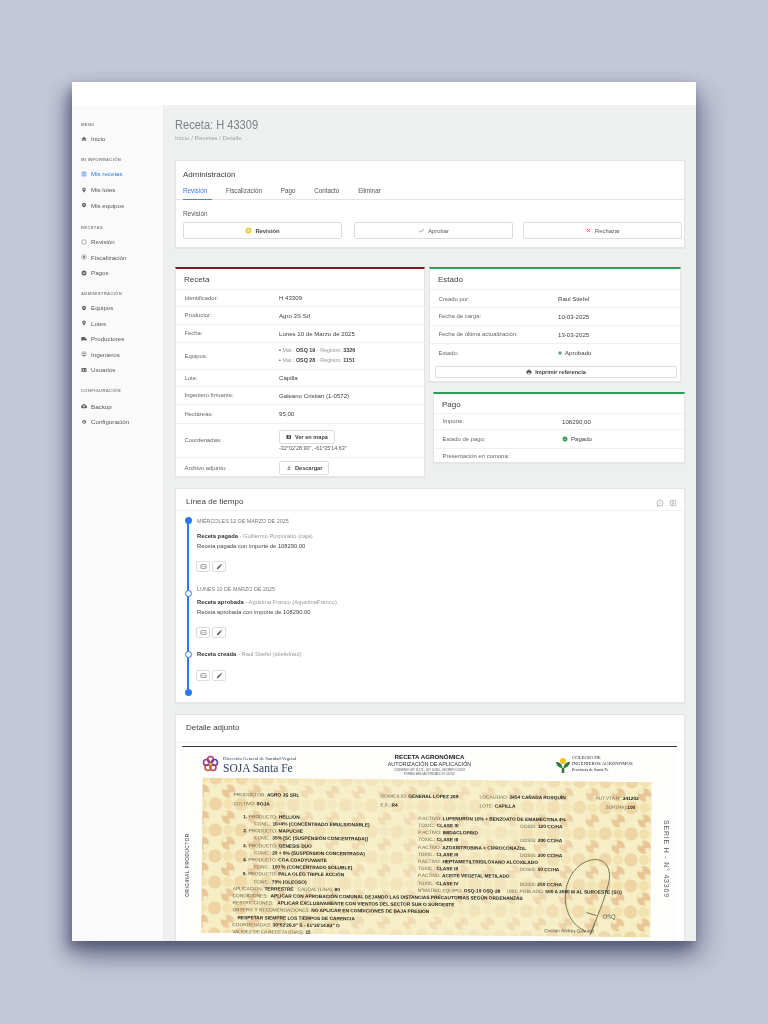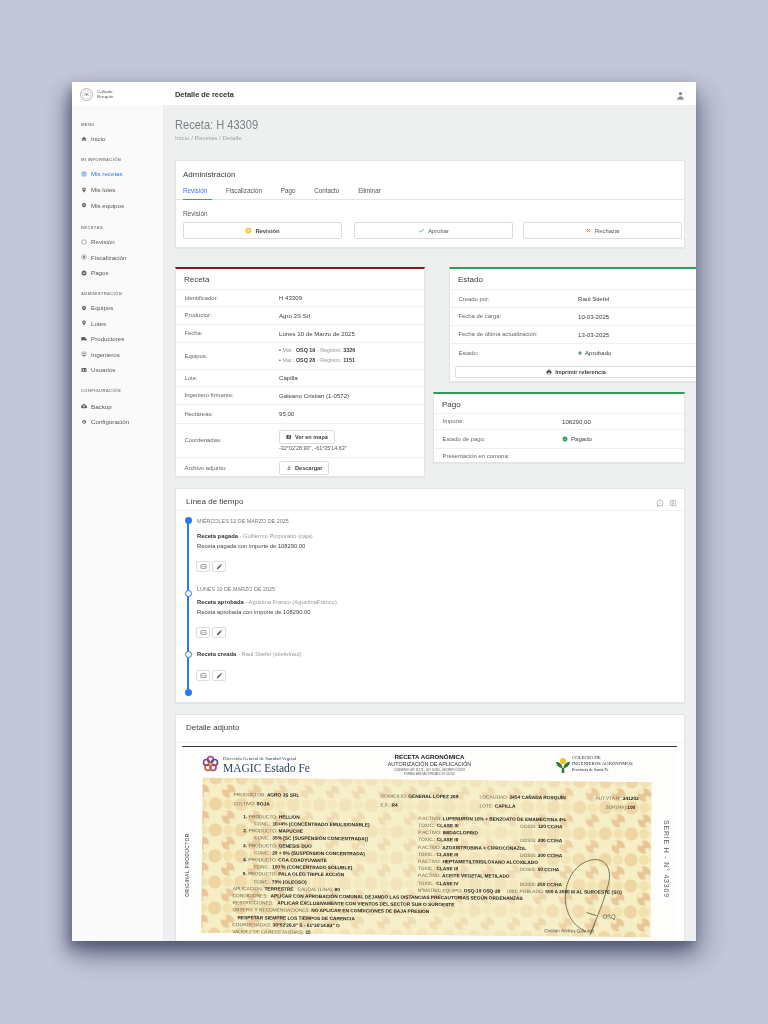--- a/index.html
+++ b/index.html
@@ -73,35 +73,20 @@
     radial-gradient(circle at 26px 0px, rgba(237,206,140,.42) 0 4.6px, rgba(237,206,140,0) 5.4px),
     radial-gradient(circle at 0px 26px, rgba(237,206,140,.42) 0 4.6px, rgba(237,206,140,0) 5.4px);
   background-size:26px 26px; }
 .drow { position:absolute; left:0; width:100%; font-size:4.8px; font-weight:bold; color:#1b1b1b; white-space:nowrap; z-index:2; }
 .dl { color:#6b6550; font-weight:normal; }
 </style>
 </head>
 <body>
 <div class="window">
 
-  <div class="hdr">
-    <svg class="logo" style="position:absolute;left:8px;top:6px;" width="13" height="13" viewBox="0 0 26 26">
-        <circle cx="13" cy="13" r="12" fill="#fff" stroke="#9aa0a6" stroke-width="1.6"></circle>
-        <circle cx="13" cy="13" r="8.5" fill="none" stroke="#b9bec4" stroke-width="1"></circle>
-        <path d="M8 15c2-4 8-4 10 0M9 10l3 3M17 9l-3 4" stroke="#8a8f94" stroke-width="1.4" fill="none"></path>
-        <circle cx="13" cy="14" r="1.6" fill="#6a6f74"></circle>
-      </svg>
-    <div class="brand">Cañada<br>Rosquín</div>
-    <div class="title">Detalle de receta</div>
-    <svg class="person" width="11" height="11" viewBox="0 0 24 24" fill="none" stroke="#8d9196" stroke-width="1.8">
-        <circle cx="12" cy="8" r="3.6" fill="#8d9196" stroke="none"></circle>
-        <path d="M5 19.5c1.2-4 4-6 7-6s5.8 2 7 6" fill="#8d9196" stroke="none"></path>
-        <path d="M4 21h16" stroke="#8d9196" stroke-width="1.6"></path>
-      </svg>
-  </div>
 
   <div class="side" id="side">
     <div class="sec" style="position:absolute;top:17px;">MENU</div>
     <div class="item" style="top:26px;position:absolute;width:92px;">
       <svg viewBox="0 0 24 24" fill="#5f6368">
           <path d="M10 20v-6h4v6h5v-8h3L12 3 2 12h3v8z"></path>
         </svg>Inicio</div>
     <div class="sec" style="position:absolute;top:52px;">MI INFORMACIÓN</div>
     <div class="item active" style="top:61px;position:absolute;width:92px;">
       <svg viewBox="0 0 24 24" fill="#2979f2">
@@ -237,21 +222,21 @@
         <span style="font-size:5.4px;color:#555;">-32°02'28.90", -61°35'14.63"</span></span>
         </div>
       <div class="rrow" style="top:187.6px;height:22.4px;border-bottom:none;">
           <span class="lab">Archivo adjunto:</span>
         <span class="val"><span class="obtn"><svg width="6" height="6" viewBox="0 0 24 24" fill="#444">
                 <path d="M5 20h14v-2H5v2zm7-18v10l4-4 1.4 1.4L12 15.8 6.6 9.4 8 8l4 4V2h0z"></path>
                 <path d="M11 3h2v9h-2z"></path>
               </svg>Descargar</span></span>
         </div>
     </div>
-    <div class="card cEstado" id="cEstado" style="left:285px;top:162px;width:252px;height:115px;border-top:2px solid #2e9e54;text-decoration:underline;">
+    <div class="card cEstado" id="cEstado" style="left:265px;top:162px;width:252px;height:115px;border-top:2px solid #2e9e54;text-decoration:underline;">
       <div class="ctitle" style="position:absolute;left:8px;top:6px;">Estado</div>
       <div class="erow" style="top:20px;height:18px;">
           <span class="lab">Creado por:</span>
           <span class="val">Raul Stiefel</span>
         </div>
       <div class="erow" style="top:38px;height:17.5px;">
           <span class="lab">Fecha de carga:</span>
           <span class="val">10-03-2025</span>
         </div>
       <div class="erow" style="top:55.5px;height:18.5px;">
@@ -350,21 +335,21 @@
           <g fill="none" stroke-width="3.2">
             <circle cx="19" cy="11" r="6" stroke="#b63d72"></circle>
             <circle cx="27" cy="17" r="6" stroke="#58429a"></circle>
             <circle cx="24" cy="27" r="6" stroke="#b63d72"></circle>
             <circle cx="14" cy="27" r="6" stroke="#bf5c2a"></circle>
             <circle cx="11" cy="17" r="6" stroke="#8a3e85"></circle>
           </g>
           <path d="M19 17l3 2-1 4h-4l-1-4z" fill="#f0c419"></path>
         </svg>
         <div style="position:absolute;left:41px;top:9px;font-family:'Liberation Serif',serif;font-size:4.8px;color:#31406e;">Dirección General de Sanidad Vegetal</div>
-        <div style="position:absolute;left:41px;top:14.5px;font-family:'Liberation Serif',serif;font-size:11.5px;color:#2e3f66;">MAGIC Estado Fe</div>
+        <div style="position:absolute;left:41px;top:14.5px;font-family:'Liberation Serif',serif;font-size:11.5px;color:#2e3f66;">SOJA Santa Fe</div>
         <div style="position:absolute;left:150px;top:6px;width:195px;text-align:center;">
           <div style="font-size:6.2px;font-weight:bold;color:#222;">RECETA AGRONÓMICA</div>
           <div style="font-size:5.4px;color:#333;margin-top:1px;">AUTORIZACIÓN DE APLICACIÓN</div>
           <div style="font-size:2.8px;color:#555;margin-top:1px;">CONVENIO LEY 11273 - LEY 10390 - DECRETO 552/97</div>
           <div style="font-size:2.8px;color:#555;">FORMULARIO AUTORIZADO N° 01/202</div>
         </div>
         <svg style="position:absolute;left:373px;top:9px;" width="16" height="20" viewBox="0 0 32 40">
           <circle cx="16" cy="10" r="6" fill="#f2c41d"></circle>
           <path d="M15 24C8 24 3 19 2 12c7 0 12 4 13 12z" fill="#2d7a35"></path>
           <path d="M17 24c7 0 12-5 13-12-7 0-12 4-13 12z" fill="#2d7a35"></path>

